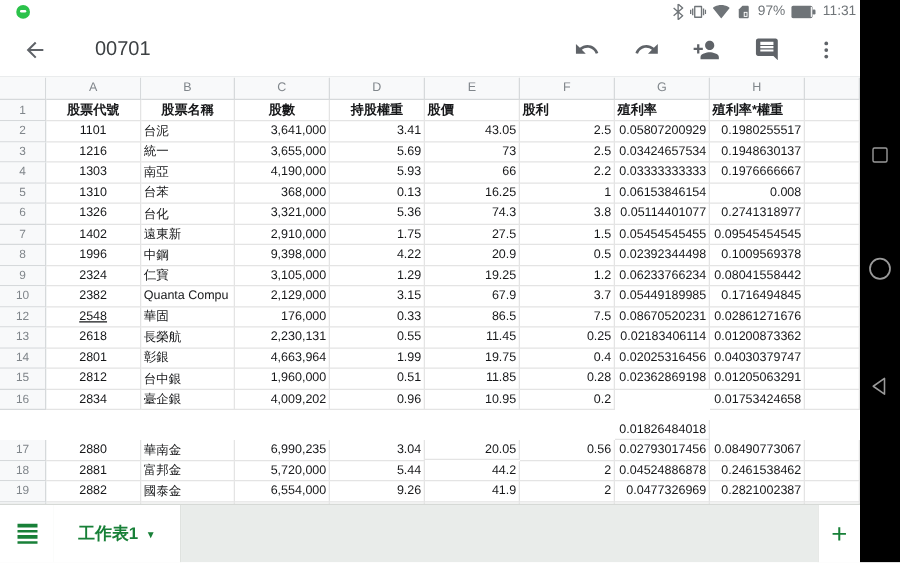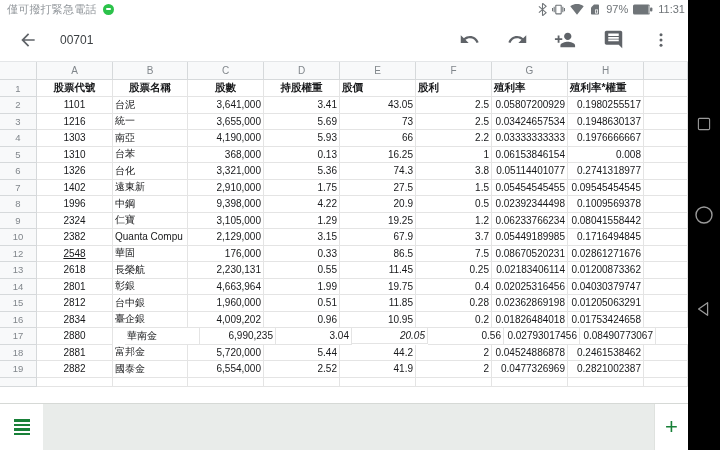--- a/index.html
+++ b/index.html
@@ -13,21 +13,21 @@
   .badge{width:11px;height:11px;border-radius:50%;margin-left:6px;display:inline-flex;align-items:center;justify-content:center;}
   .badge i{display:block;width:5px;height:2px;background:#fff;border-radius:1px;}
   .status-right{margin-left:auto;display:flex;align-items:center;gap:5px;padding-right:3px;}
   .status-right .txt{font-size:11px;color:#6f7478;}
   .sicon{display:block;}
 
   
   .toolbar{position:absolute;top:18px;left:0;width:688px;height:44px;display:flex;align-items:center;
            background:#fff;border-bottom:1px solid #e4e6e8;box-sizing:border-box;padding:0 16px;}
   .back-btn{width:24px;height:24px;display:flex;align-items:center;justify-content:center;cursor:pointer;}
-  .doc-title{font-size:12px;color:#3c4043;margin-left:20px;}
+  .doc-title{font-size:16px;color:#3c4043;margin-left:36px;}
   .tb-actions{margin-left:auto;display:flex;align-items:center;gap:26px;}
   .tb-btn{width:22px;height:22px;display:flex;align-items:center;justify-content:center;cursor:pointer;}
 
   
   .grid{position:absolute;top:62px;left:0;width:688px;height:342px;background:#fff;overflow:hidden;}
   .g-row{display:flex;}
   .gcell{box-sizing:border-box;flex:0 0 auto;display:flex;align-items:center;overflow:hidden;white-space:nowrap;
          border-right:1px solid #e4e4e4;border-bottom:1px solid #e4e4e4;font-size:10px;color:#17181a;padding:0 2px;}
   .gcell.center{justify-content:center;}
   .gcell.right{justify-content:flex-end;}
@@ -55,21 +55,20 @@
   
   .navbar{position:absolute;top:0;right:0;width:32px;height:450px;background:#000;z-index:20;}
   .nav-btn{position:absolute;left:0;width:32px;display:flex;justify-content:center;cursor:pointer;}
 </style>
 </head>
 <body>
 
 <div class="screen">
 
   <div class="status-bar">
-    <span class="carrier">僅可撥打緊急電話</span>
     <span class="badge" style="background:#2bc24a">
         <i></i>
       </span>
     <div class="status-right">
       <svg class="sicon" width="9" height="13" viewBox="0 0 10 14">
         <path d="M5 0 L5 14 M5 0 L9 3.5 L1 10.5 M1 3.5 L9 10.5 L5 14" stroke="#6f7478" stroke-width="1.2" fill="none"></path>
       </svg>
       <svg class="sicon" width="13" height="13" viewBox="0 0 24 24">
         <path fill="#6f7478" d="M0 15h2V9H0v6zm3 2h2V7H3v10zm19-8v6h2V9h-2zm-3 8h2V7h-2v10zM16.5 3h-9C6.67 3 6 3.67 6 4.5v15c0 .83.67 1.5 1.5 1.5h9c.83 0 1.5-.67 1.5-1.5v-15c0-.83-.67-1.5-1.5-1.5zM16 19H8V5h8v14z"></path>
       </svg>
@@ -311,31 +310,31 @@
         <div class="gcell cell left" style="width: 44px; height: 16.5px;"></div>
       </div>
       <div class="g-row">
         <div class="gcell head center rowhead" style="width: 37px; height: 16.5px;">16</div>
         <div class="gcell cell center" style="width: 76px; height: 16.5px;">2834</div>
         <div class="gcell cell left" style="width: 75px; height: 16.5px;">臺企銀</div>
         <div class="gcell cell right" style="width: 76px; height: 16.5px;">4,009,202</div>
         <div class="gcell cell right" style="width: 76px; height: 16.5px;">0.96</div>
         <div class="gcell cell right" style="width: 76px; height: 16.5px;">10.95</div>
         <div class="gcell cell right" style="width: 76px; height: 16.5px;">0.2</div>
-        <div class="gcell cell right" style="width: 76px; height: 16.5px;">0.01826484018</div>
+        <div class="gcell cell right" style="width: 76px; height: 16.5px; margin-top: 24px;">0.01826484018</div>
         <div class="gcell cell right" style="width: 76px; height: 16.5px;">0.01753424658</div>
         <div class="gcell cell left" style="width: 44px; height: 16.5px;"></div>
       </div>
       <div class="g-row">
         <div class="gcell head center rowhead" style="width: 37px; height: 16.5px;">17</div>
         <div class="gcell cell center" style="width: 76px; height: 16.5px;">2880</div>
-        <div class="gcell cell left" style="width: 75px; height: 16.5px; margin-left: 12px;">華南金</div>
+        <div class="gcell cell left" style="width: 75px; height: 16.5px;">華南金</div>
         <div class="gcell cell right" style="width: 76px; height: 16.5px;">6,990,235</div>
         <div class="gcell cell right" style="width: 76px; height: 16.5px;">3.04</div>
-        <div class="gcell cell right" style="width: 76px; height: 16px; font-style: italic;">20.05</div>
+        <div class="gcell cell right" style="width: 76px; height: 16px;">20.05</div>
         <div class="gcell cell right" style="width: 76px; height: 16.5px;">0.56</div>
         <div class="gcell cell right" style="width: 76px; height: 16.5px;">0.02793017456</div>
         <div class="gcell cell right" style="width: 76px; height: 16.5px;">0.08490773067</div>
         <div class="gcell cell left" style="width: 44px; height: 16.5px;"></div>
       </div>
       <div class="g-row">
         <div class="gcell head center rowhead" style="width: 37px; height: 16.5px;">18</div>
         <div class="gcell cell center" style="width: 76px; height: 16.5px;">2881</div>
         <div class="gcell cell left" style="width: 75px; height: 16.5px;">富邦金</div>
         <div class="gcell cell right" style="width: 76px; height: 16.5px;">5,720,000</div>
@@ -344,21 +343,21 @@
         <div class="gcell cell right" style="width: 76px; height: 16.5px;">2</div>
         <div class="gcell cell right" style="width: 76px; height: 16.5px;">0.04524886878</div>
         <div class="gcell cell right" style="width: 76px; height: 16.5px;">0.2461538462</div>
         <div class="gcell cell left" style="width: 44px; height: 16.5px;"></div>
       </div>
       <div class="g-row">
         <div class="gcell head center rowhead" style="width: 37px; height: 16.5px;">19</div>
         <div class="gcell cell center" style="width: 76px; height: 16.5px;">2882</div>
         <div class="gcell cell left" style="width: 75px; height: 16.5px;">國泰金</div>
         <div class="gcell cell right" style="width: 76px; height: 16.5px;">6,554,000</div>
-        <div class="gcell cell right" style="width: 76px; height: 16.5px;">2.52</div>
+        <div class="gcell cell right" style="width: 76px; height: 16.5px;">9.26</div>
         <div class="gcell cell right" style="width: 76px; height: 16.5px;">41.9</div>
         <div class="gcell cell right" style="width: 76px; height: 16.5px;">2</div>
         <div class="gcell cell right" style="width: 76px; height: 16.5px;">0.0477326969</div>
         <div class="gcell cell right" style="width: 76px; height: 16.5px;">0.2821002387</div>
         <div class="gcell cell left" style="width: 44px; height: 16.5px;"></div>
       </div>
       <div class="g-row">
         <div class="gcell head center rowhead" style="width: 37px; height: 9px;"></div>
         <div class="gcell cell center" style="width: 76px; height: 9px;"></div>
         <div class="gcell cell left" style="width: 75px; height: 9px;"></div>
@@ -374,20 +373,24 @@
 
   <div class="bottom-bar">
     <div class="menu-area">
       <span class="hamburger">
           <i></i>
           <i></i>
           <i></i>
           <i></i>
         </span>
     </div>
+    <div class="sheet-tab">
+      <span class="lbl">工作表1</span>
+      <span class="dd">▼</span>
+    </div>
     <div class="add-area">
       <span class="plus">+</span>
     </div>
   </div>
 
   <div class="navbar">
     <div class="nav-btn" style="top:116px">
       <svg width="16" height="16" viewBox="0 0 20 20">
         <rect x="3" y="3" width="14" height="14" rx="1.5" fill="none" stroke="#9a9a9a" stroke-width="1.4"></rect>
       </svg>

